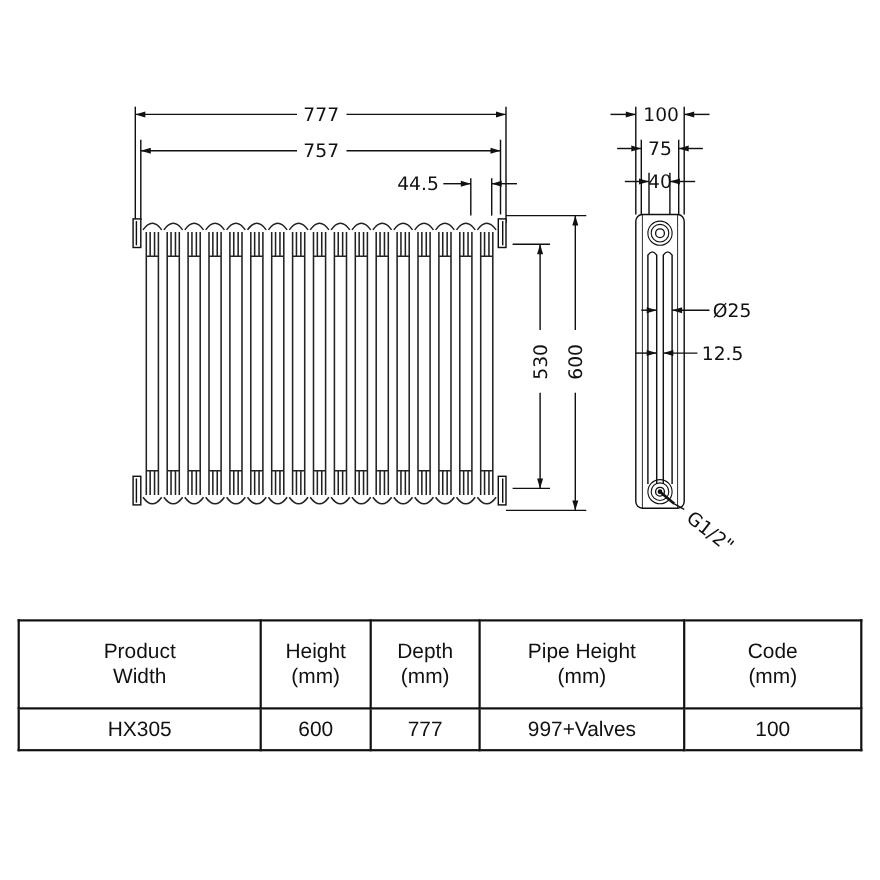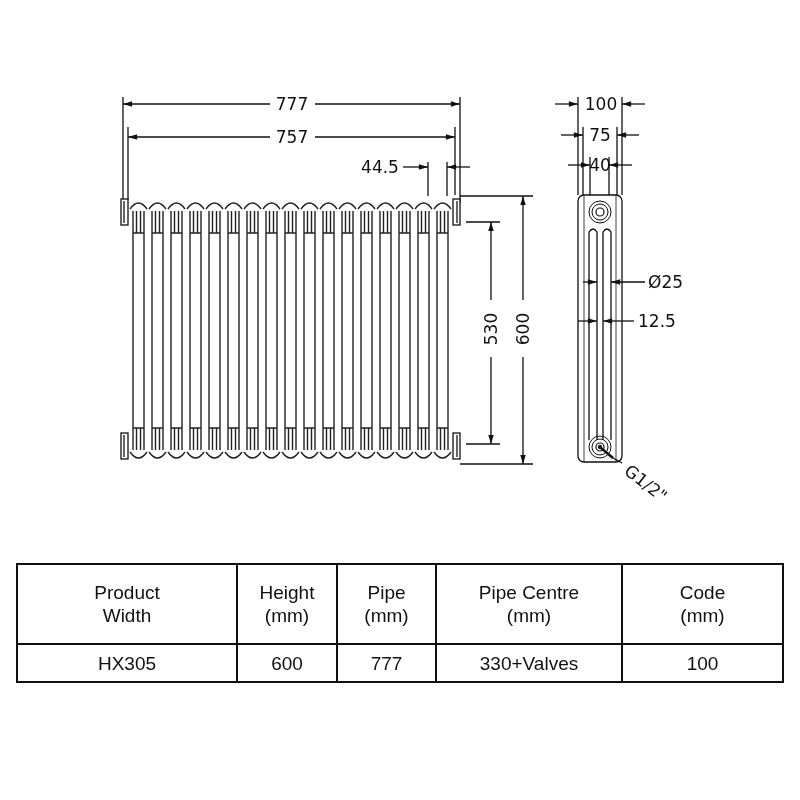--- a/index.html
+++ b/index.html
@@ -128,35 +128,35 @@
     <tr>
       <th style="width:218px">
         <span class="hdr-line">Product</span>
         <span class="hdr-line">Width</span>
       </th>
       <th style="width:98px">
         <span class="hdr-line">Height</span>
         <span class="hdr-line">(mm)</span>
       </th>
       <th style="width:97px">
-        <span class="hdr-line">Pipe</span>
+        <span class="hdr-line">Depth</span>
         <span class="hdr-line">(mm)</span>
       </th>
       <th style="width:184px">
-        <span class="hdr-line">Pipe Centre</span>
+        <span class="hdr-line">Pipe Height</span>
         <span class="hdr-line">(mm)</span>
       </th>
       <th>
         <span class="hdr-line">Code</span>
         <span class="hdr-line">(mm)</span>
       </th>
     </tr>
   </thead>
   <tbody>
     <tr>
       <td>HX305</td>
       <td>600</td>
       <td>777</td>
-      <td>330+Valves</td>
+      <td>997+Valves</td>
       <td>100</td>
     </tr>
   </tbody>
 </table>
 
 </body></html>

